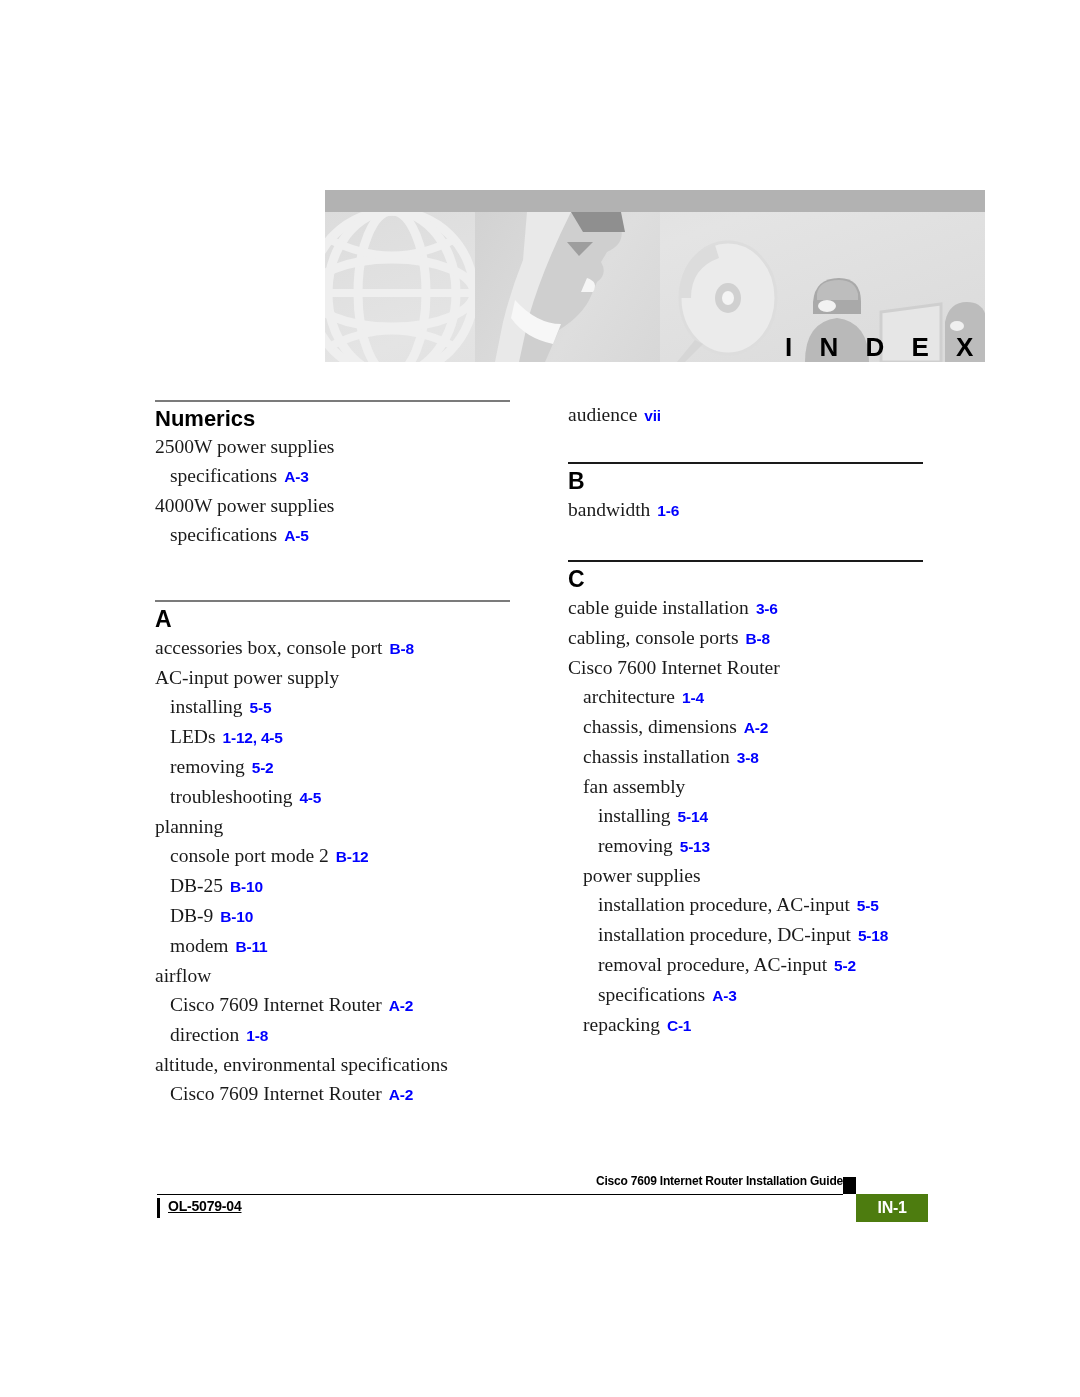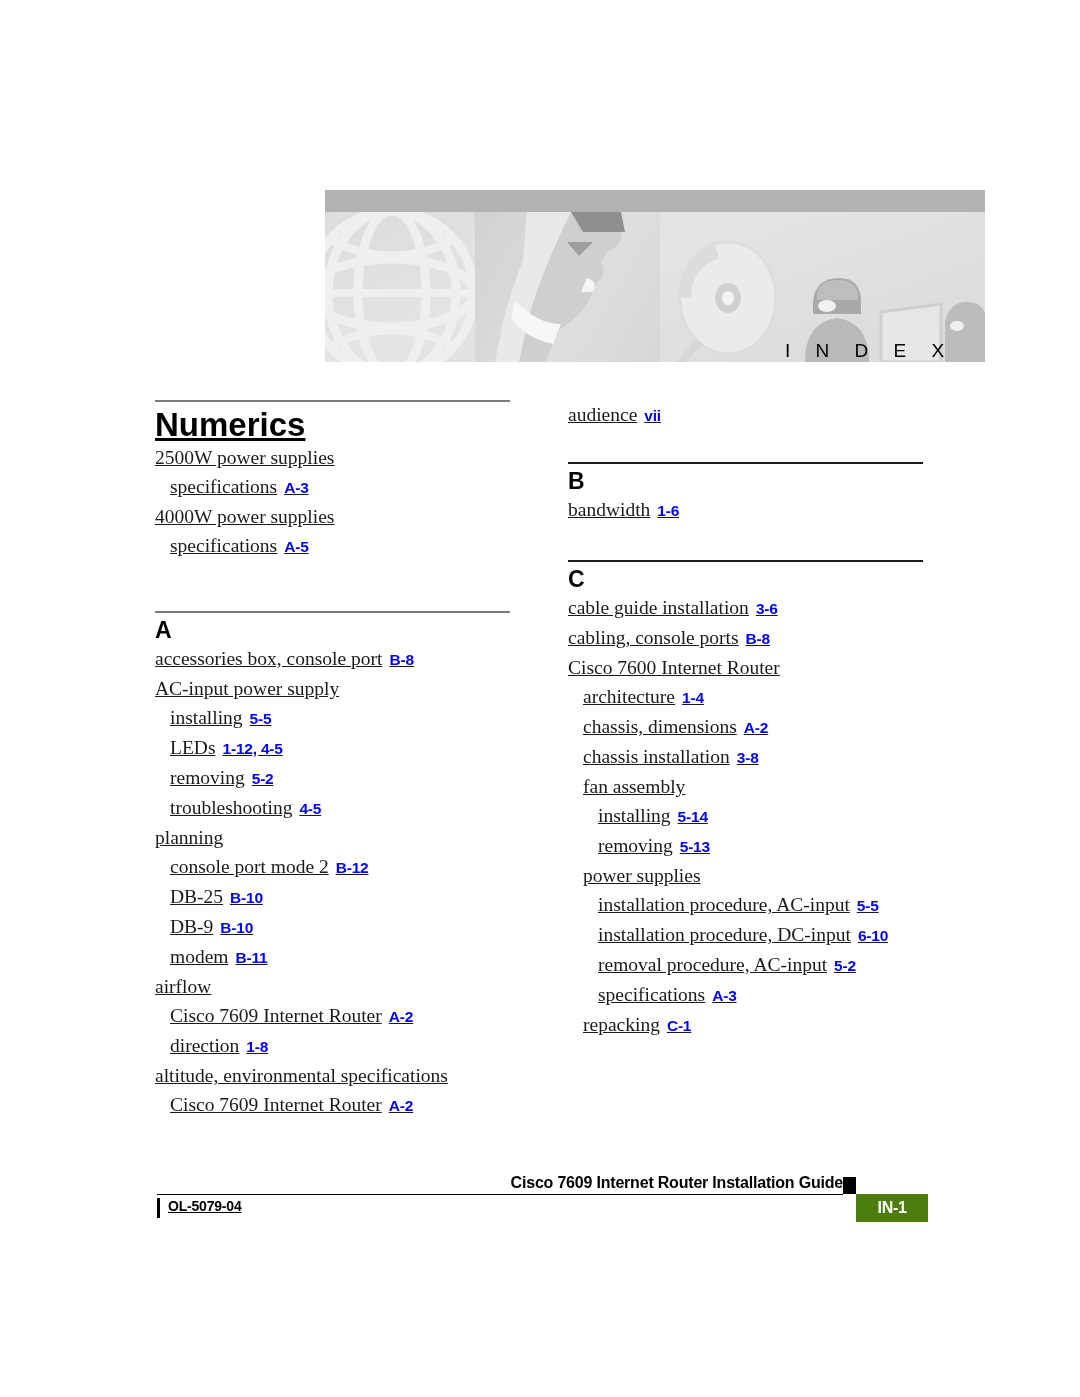--- a/index.html
+++ b/index.html
@@ -74,22 +74,22 @@
     position: absolute;
     left: 470px; top: 48px;
     width: 200px; height: 102px;
   }
 
   #banner-index-text {
     position: absolute;
     left: 460px;
     bottom: 2px;
     font-family: "Liberation Sans", "DejaVu Sans", sans-serif;
-    font-weight: normal;
-    font-size: 19px;
+    font-weight: bold;
+    font-size: 26px;
     letter-spacing: 10px;
     color: #000000;
     line-height: 1;
   }
 
   
   .column {
     position: absolute;
     top: 400px;
     width: 355px;
@@ -106,32 +106,31 @@
   }
   #col-right .section-rule { border-top: 2px solid #1a1a1a; }
 
   .section-title {
     font-family: "Liberation Sans", "DejaVu Sans", sans-serif;
     font-weight: bold;
     color: #000000;
     line-height: 1.0;
     margin: 0;
   }
-  .section-title.big { font-size: 33px; padding-bottom: 2px; text-decoration: underline; }
+  .section-title.big { font-size: 22px; padding-bottom: 2px; }
   .section-title.letter { font-size: 23px; padding-bottom: 2px; }
 
   .entries { margin: 0; padding: 0; }
 
   .entry {
     font-family: "Liberation Serif", "DejaVu Serif", serif;
     font-size: 19.5px;
     color: #1a1a1a;
     line-height: 29px;
     white-space: nowrap;
-    text-decoration: underline;
   }
   .lvl0 { padding-left: 0px; }
   .lvl1 { padding-left: 15px; }
   .lvl2 { padding-left: 30px; }
 
   .pageref {
     font-family: "Liberation Sans", "DejaVu Sans", sans-serif;
     font-weight: bold;
     font-size: 15.5px;
     color: #0000ff;
@@ -152,21 +151,21 @@
     width: 1080px;
     height: 60px;
   }
   #footer-guide-title {
     position: absolute;
     left: 0; top: 0;
     width: 843px;
     text-align: right;
     font-family: "Liberation Sans", "DejaVu Sans", sans-serif;
     font-weight: bold;
-    font-size: 16px;
+    font-size: 12px;
     color: #000000;
     letter-spacing: -0.2px;
   }
   #footer-rule {
     position: absolute;
     left: 157px;
     top: 20px;
     width: 686px;
     height: 1px;
     background: #000000;
@@ -410,21 +409,21 @@
       <div class="entry lvl2">
         <span>removing</span><span class="pageref">5-13</span>
       </div>
       <div class="entry lvl1">
         <span>power supplies</span>
       </div>
       <div class="entry lvl2">
         <span>installation procedure, AC-input</span><span class="pageref">5-5</span>
       </div>
       <div class="entry lvl2">
-        <span>installation procedure, DC-input</span><span class="pageref">6-10</span>
+        <span>installation procedure, DC-input</span><span class="pageref">5-18</span>
       </div>
       <div class="entry lvl2">
         <span>removal procedure, AC-input</span><span class="pageref">5-2</span>
       </div>
       <div class="entry lvl2">
         <span>specifications</span><span class="pageref">A-3</span>
       </div>
       <div class="entry lvl1">
         <span>repacking</span><span class="pageref">C-1</span>
       </div>

